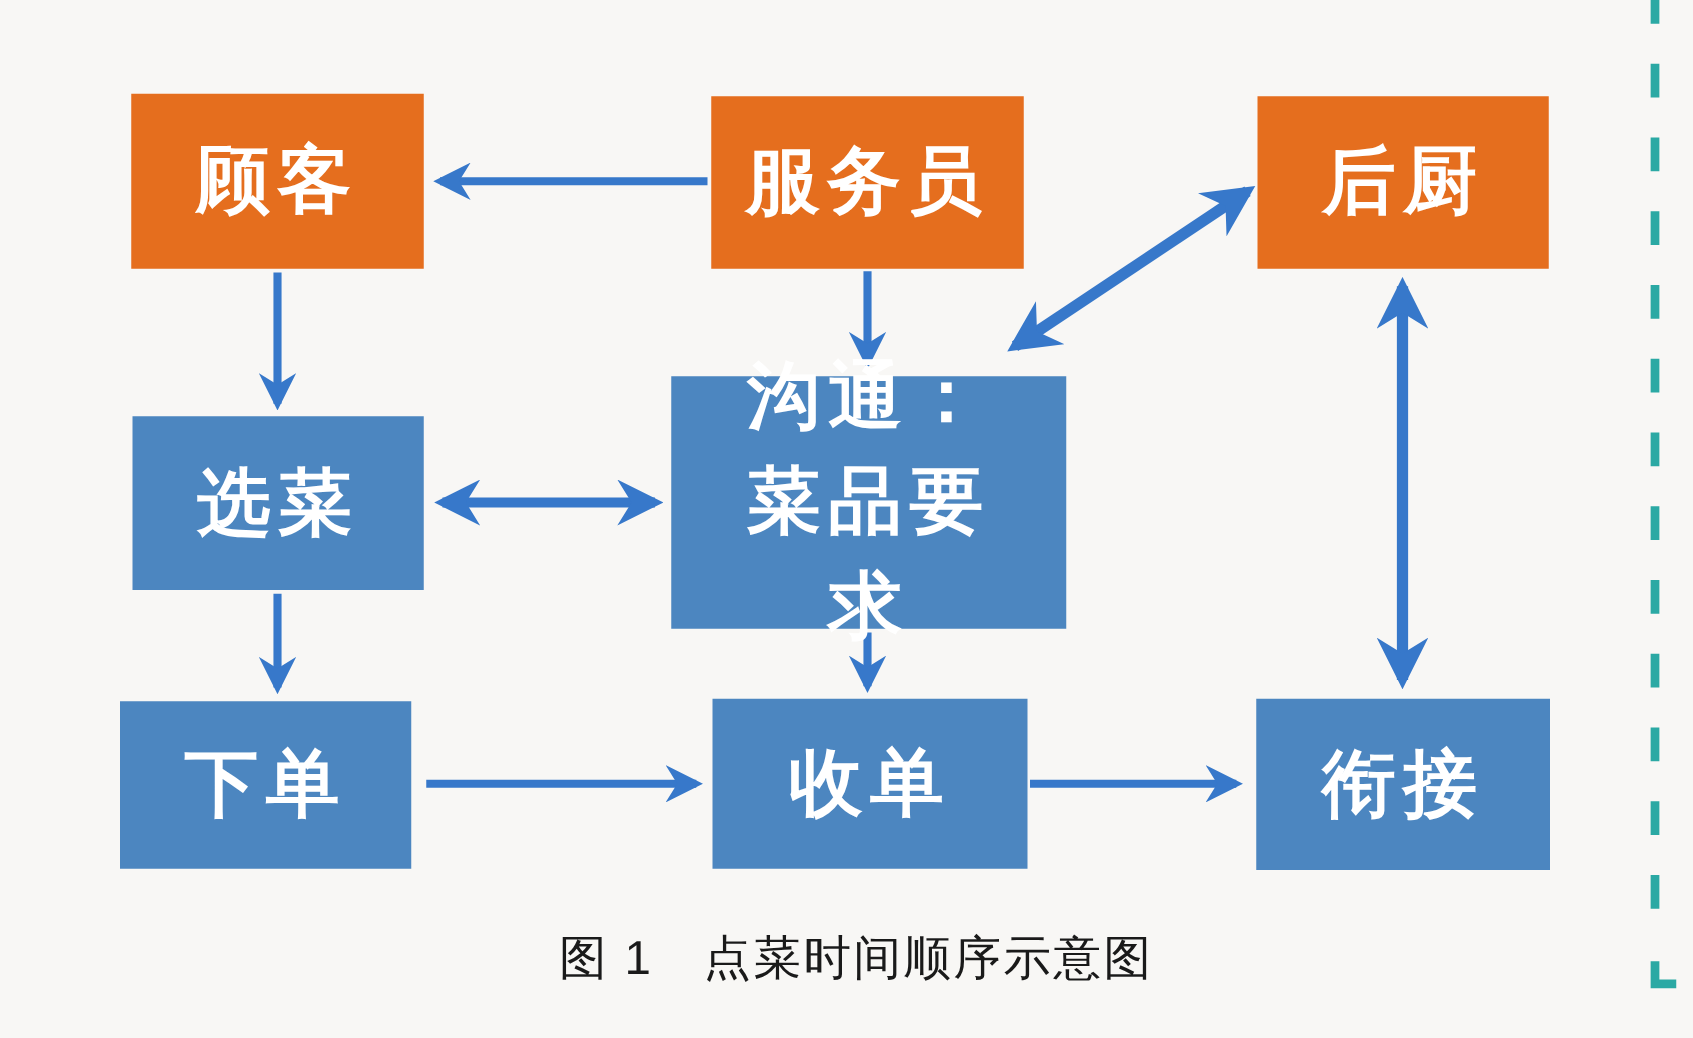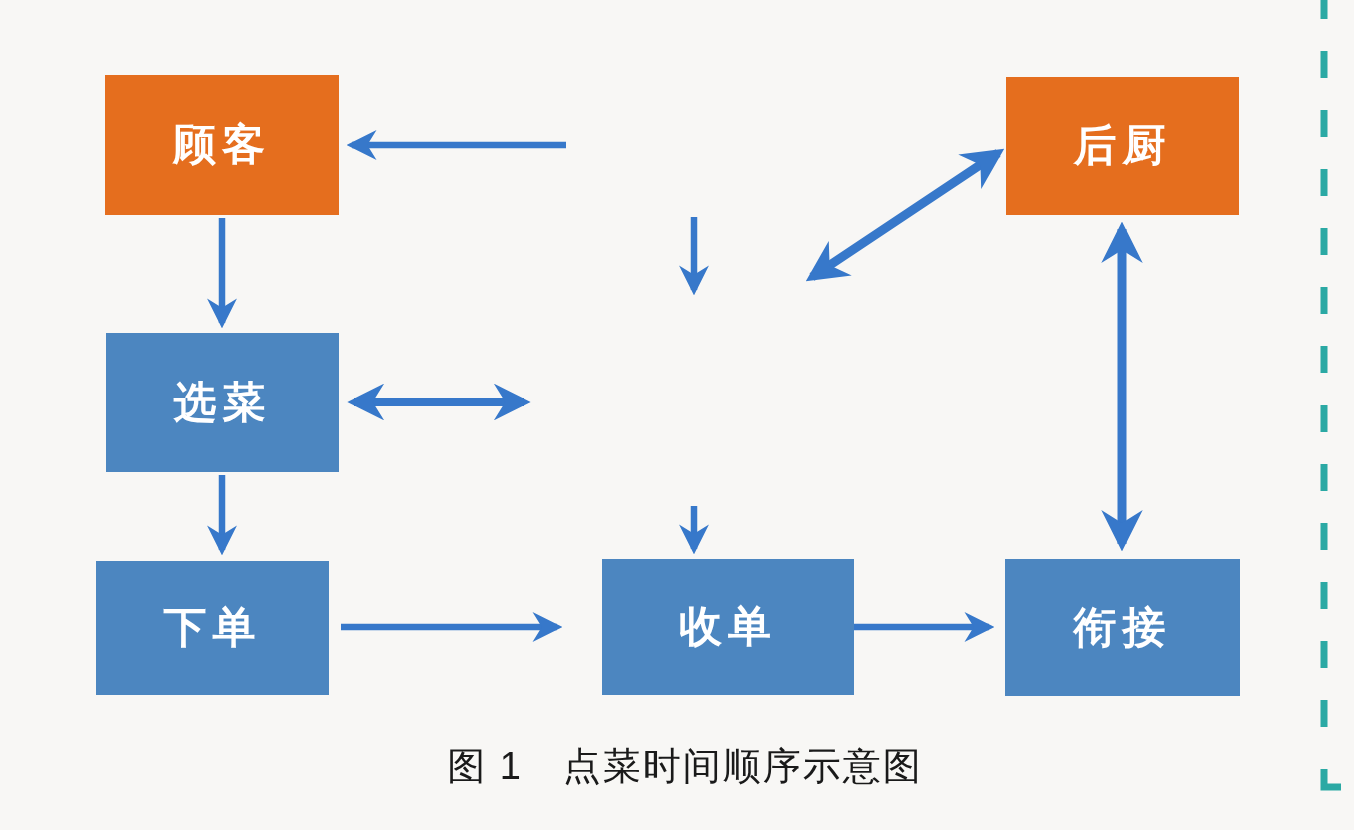--- a/index.html
+++ b/index.html
@@ -23,36 +23,36 @@
     height: 830px;
   }
   .node {
     position: absolute;
     display: flex;
     align-items: center;
     justify-content: center;
     color: #ffffff;
     font-family: "Liberation Serif", "DejaVu Serif", serif;
     font-weight: 700;
-    font-size: 43px;
+    font-size: 59px;
     letter-spacing: 6px;
     text-align: center;
     line-height: 1.42;
   }
   .node.actor { background: #e56e1e; }
   .node.step  { background: #4c86c0; }
   .node .lbl { display: inline-block; }
   #node-communicate .lbl { max-width: 252px; }
   #node-customer    { left: 105px;  top: 75px;  width: 234px; height: 140px; }
   #node-waiter      { left: 569px;  top: 77px;  width: 250px; height: 138px; }
   #node-kitchen     { left: 1006px; top: 77px;  width: 233px; height: 138px; }
   #node-choose      { left: 106px;  top: 333px; width: 233px; height: 139px; }
   #node-communicate { left: 537px;  top: 301px; width: 316px; height: 202px; }
   #node-order       { left: 96px;  top: 561px; width: 233px; height: 134px; }
-  #node-receive     { left: 570px;  top: 559px; width: 252px; height: 136px; margin-left: 32px; }
+  #node-receive     { left: 570px;  top: 559px; width: 252px; height: 136px; }
   #node-handoff     { left: 1005px; top: 559px; width: 235px; height: 137px; align-items: center; }
   .caption {
     position: absolute;
     left: 0;
     top: 741px;
     width: 1370px;
     text-align: center;
     font-size: 38px;
     font-weight: 500;
     color: #1a1a1a;
@@ -93,29 +93,35 @@
     <line x1="1122" y1="544" x2="1122" y2="229" stroke="#3778ca" stroke-width="9" marker-start="url(#ah)" marker-end="url(#ah)"></line>
 
     <path d="M1324,-8 L1324,735" fill="none" stroke="#2ba9a4" stroke-width="7" stroke-dasharray="27 32"></path>
     <path d="M1324,769 L1324,787 L1341,787" fill="none" stroke="#2ba9a4" stroke-width="7"></path>
   </svg>
 
   <div class="node actor" id="node-customer">
     <span class="lbl">顾客</span>
   </div>
 
+  <div class="node actor" id="node-waiter">
+    <span class="lbl">服务员</span>
+  </div>
 
   <div class="node actor" id="node-kitchen">
     <span class="lbl">后厨</span>
   </div>
 
   <div class="node step" id="node-choose">
     <span class="lbl">选菜</span>
   </div>
 
+  <div class="node step" id="node-communicate">
+    <span class="lbl">沟通：菜品要求</span>
+  </div>
 
   <div class="node step" id="node-order">
     <span class="lbl">下单</span>
   </div>
 
   <div class="node step" id="node-receive">
     <span class="lbl">收单</span>
   </div>
 
   <div class="node step" id="node-handoff">

